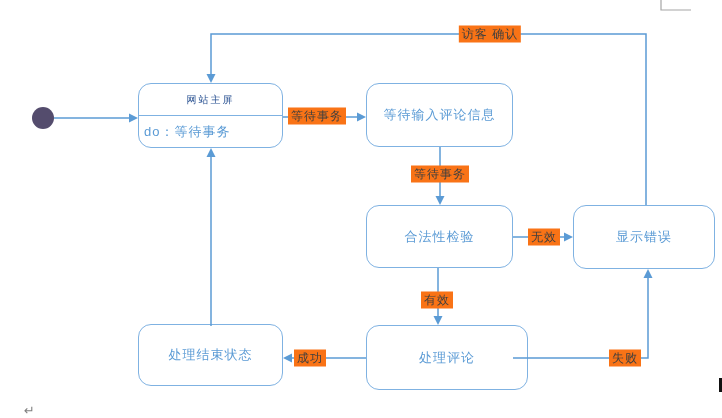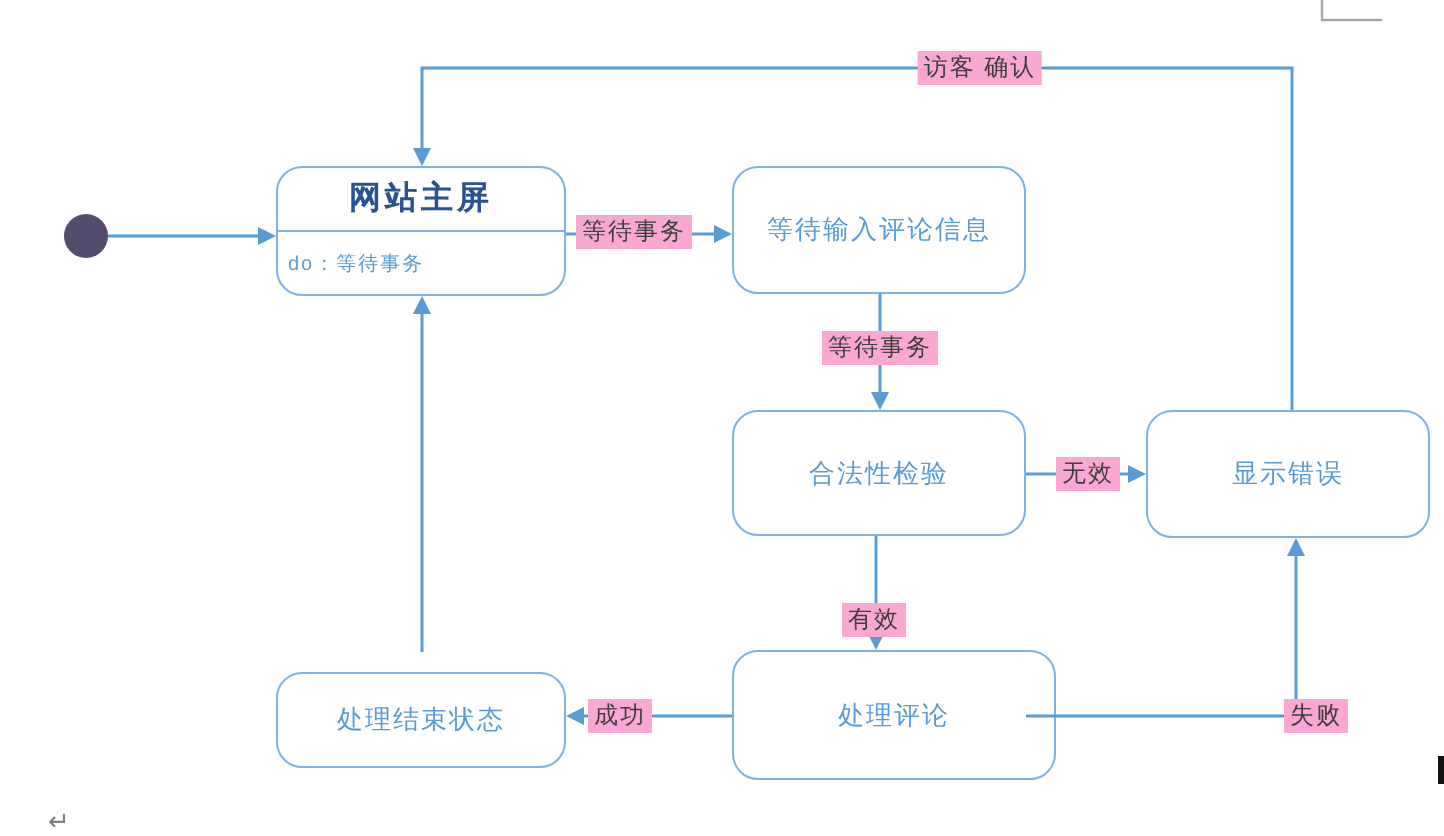--- a/index.html
+++ b/index.html
@@ -10,31 +10,31 @@
   .state{
     position:absolute;box-sizing:border-box;
     border:1.5px solid #7fb2e2;border-radius:13px;background:#fff;
     color:#5b9bd5;font-size:13px;letter-spacing:1px;
     display:flex;align-items:center;justify-content:center;text-align:center;
     z-index:1;
   }
   .state.compound{flex-direction:column;align-items:stretch;justify-content:flex-start;padding:0;}
   .state .title{
     height:31px;display:flex;align-items:center;justify-content:center;
-    font-weight:bold;font-size:16px;color:#2a5292;letter-spacing:2px;
+    font-weight:normal;font-size:10px;color:#2a5292;letter-spacing:2px;
   }
   .state .divider{height:0;border-top:1px solid #7fb2e2;}
   .state .do-row{
     flex:1;display:flex;align-items:center;justify-content:flex-start;
-    padding-left:5px;font-size:10px;color:#5b9bd5;letter-spacing:1px;
+    padding-left:5px;font-size:13px;color:#5b9bd5;letter-spacing:1px;
   }
   svg.wires{position:absolute;left:0;top:0;z-index:2;pointer-events:none;}
   .edge-label{
     position:absolute;transform:translate(-50%,-50%);
-    background:#f9a8d4;padding:0 3px;font-size:12px;color:#3f3f3f;
+    background:#f97316;padding:0 3px;font-size:12px;color:#3f3f3f;
     letter-spacing:1px;white-space:nowrap;z-index:3;
   }
   .return-mark{
     position:absolute;left:24px;top:403px;font-size:13px;color:#7f7f7f;z-index:1;
   }
   .text-caret{
     position:absolute;left:719px;top:378px;width:3px;height:14px;background:#111;z-index:3;
   }
 </style>
 </head>
@@ -57,21 +57,21 @@
   </div>
 
   <div class="state" style="left:573px;top:205px;width:142px;height:64px;">
     <span>显示错误</span>
   </div>
 
   <div class="state" style="left:366px;top:325px;width:162px;height:65px;">
     <span>处理评论</span>
   </div>
 
-  <div class="state" style="left:138px;top:336px;width:145px;height:48px;">
+  <div class="state" style="left:138px;top:324px;width:145px;height:62px;">
     <span>处理结束状态</span>
   </div>
 
   <svg class="wires" width="722" height="418" viewBox="0 0 722 418">
     <g stroke="#5b9bd5" stroke-width="1.5" fill="none">
 
       <line x1="54" y1="118" x2="130" y2="118"></line>
 
       <line x1="283" y1="117" x2="358" y2="117"></line>
 
@@ -101,21 +101,21 @@
       <polygon points="211,83 206.5,74 215.5,74"></polygon>
     </g>
     <circle cx="43" cy="118" r="11" fill="#544c6d"></circle>
 
     <polyline points="661,0 661,10 691,10" stroke="#a6a6a6" stroke-width="1.2" fill="none"></polyline>
   </svg>
 
   <div class="edge-label" style="left:317px;top:116px;">等待事务</div>
   <div class="edge-label" style="left:440px;top:174px;">等待事务</div>
   <div class="edge-label" style="left:544px;top:237px;text-align:right;">无效</div>
-  <div class="edge-label" style="left:437px;top:310px;">有效</div>
+  <div class="edge-label" style="left:437px;top:300px;">有效</div>
   <div class="edge-label" style="left:310px;top:358px;">成功</div>
-  <div class="edge-label" style="left:658px;top:358px;">失败</div>
+  <div class="edge-label" style="left:625px;top:358px;">失败</div>
   <div class="edge-label" style="left:490px;top:34px;">访客 确认</div>
 
   <div class="return-mark">↵</div>
   <div class="text-caret"></div>
 
 </div>
 
 </body></html>

